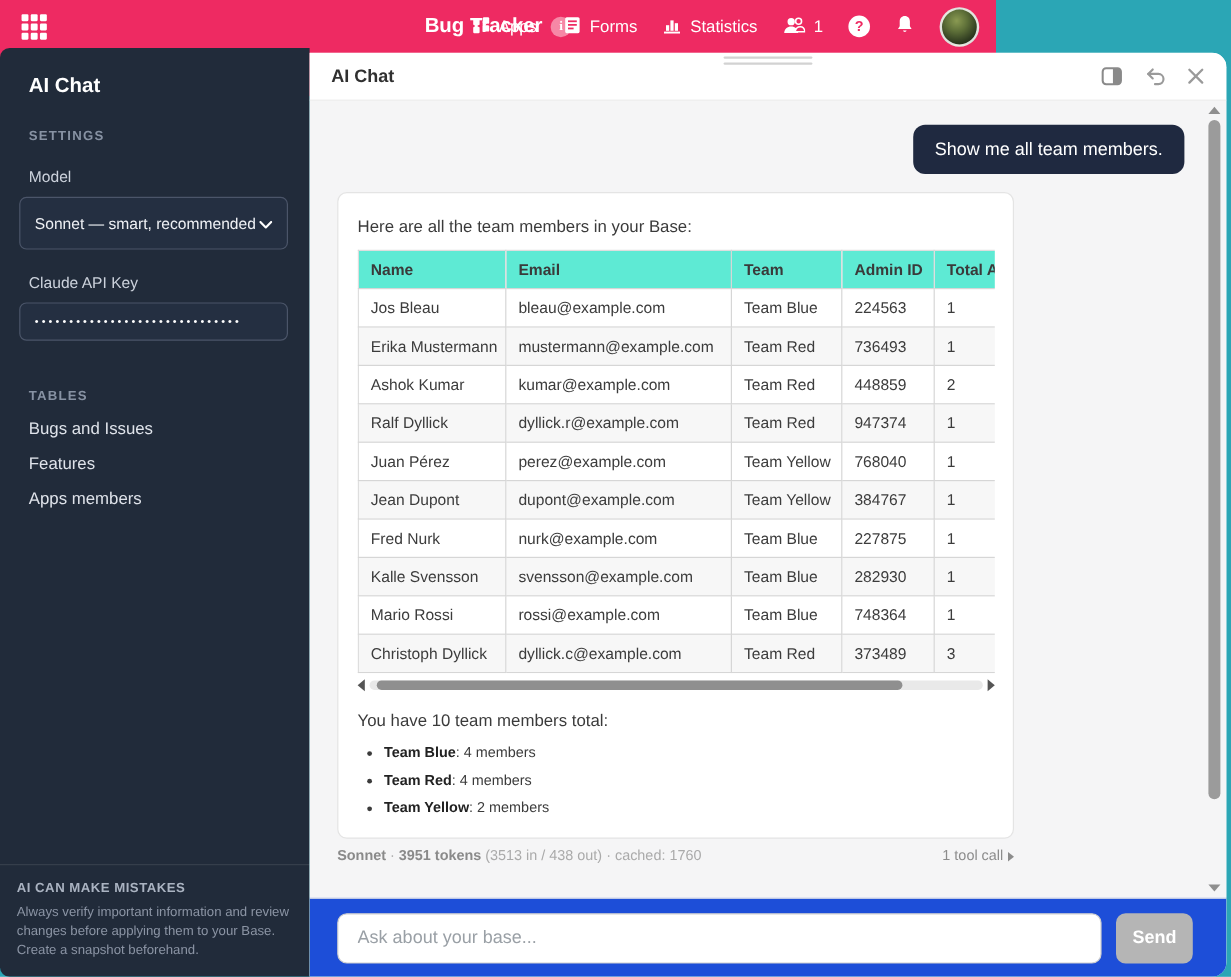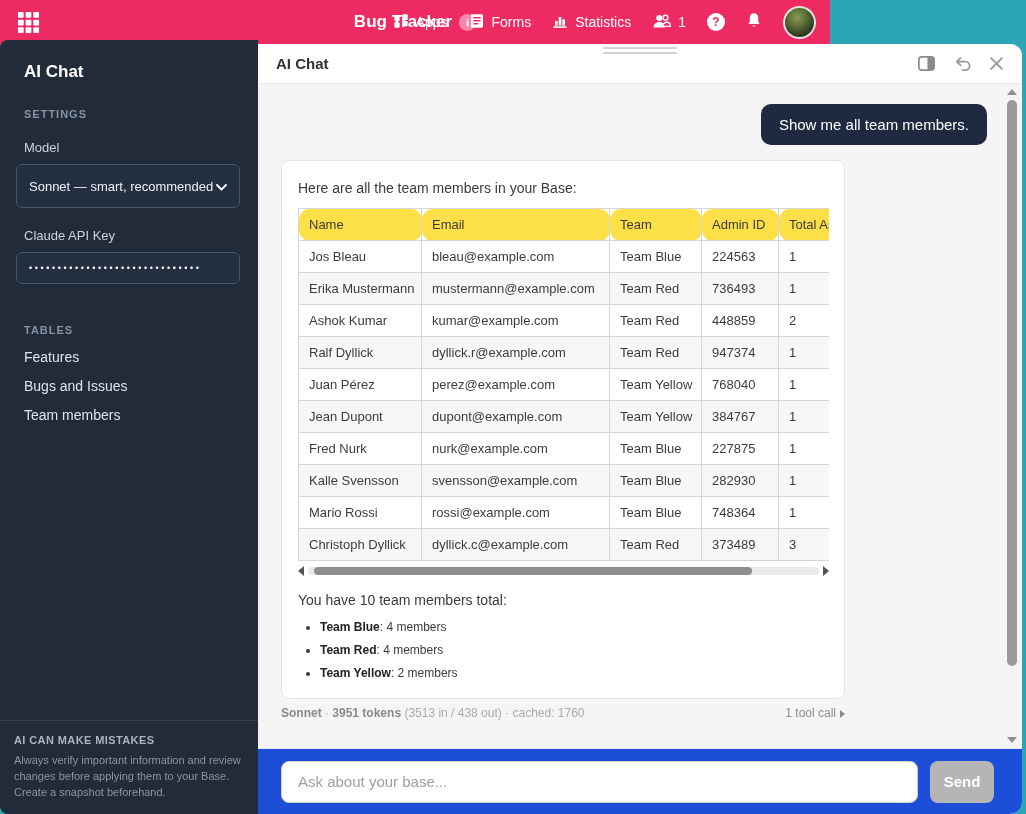--- a/index.html
+++ b/index.html
@@ -41,21 +41,21 @@
   .ph-icons { margin-left:auto; display:flex; align-items:center; gap:17px; }
   .ph-icon { cursor:pointer; display:flex; align-items:center; }
 
   .chat { flex:1; background:#f5f5f6; position:relative; overflow:hidden; display:flex; flex-direction:column; }
   .bubble { align-self:flex-end; margin:20px 35px 0 0; background:#1f2940; color:#fff; font-size:15px; padding:12px 18px; border-radius:10px; }
   .card { align-self:flex-start; margin:15px 0 0 23px; width:564px; background:#fff; border:1px solid #e4e4e4; border-radius:8px; padding:13px 16px 16px 16px; }
   .card-intro { font-size:14px; color:#3b3b3b; padding-top:6px; }
   .tbl-clip { margin-top:12px; width:531px; overflow:hidden; }
   table { border-collapse:collapse; table-layout:fixed; width:620px; font-size:13px; color:#3c3c3c; }
   th,td { border:1px solid #d6d6d6; padding:8px 10px; text-align:left; font-weight:normal; white-space:nowrap; overflow:hidden; }
-  th { background:#fde047; font-weight:normal; color:#3a3a3a;border-radius:11px; }
+  th { background:#5eead4; font-weight:bold; color:#3a3a3a; }
   tbody tr:nth-child(even) td { background:#f7f7f7; }
   .col-name{width:123px}.col-email{width:188px}.col-team{width:92px}.col-admin{width:77px}.col-total{width:140px}
 
   .hscroll { margin-top:3px; width:531px; height:13px; display:flex; align-items:center; }
   .hs-arrow { width:0; height:0; border-top:5px solid transparent; border-bottom:5px solid transparent; }
   .hs-left { border-right:6px solid #555; margin-right:4px; }
   .hs-right { border-left:6px solid #555; margin-left:4px; }
   .hs-track { flex:1; height:8px; background:#e9e9e9; border-radius:4px; position:relative; }
   .hs-thumb { position:absolute; left:6px; top:0; width:438px; height:8px; background:#8f8f8f; border-radius:4px; }
 
@@ -177,23 +177,23 @@
         <svg width="11" height="7" viewBox="0 0 11 7" fill="none">
             <path d="M1 1l4.5 4.5L10 1" stroke="#fff" stroke-width="1.8" stroke-linecap="round" stroke-linejoin="round"></path>
           </svg>
       </span>
     </div>
     <div class="sb-label">Claude API Key</div>
     <div class="sb-input">
       <span>••••••••••••••••••••••••••••••</span>
     </div>
     <div class="sb-section" style="padding-top:40px;">TABLES</div>
+    <div class="sb-table-item">Bugs and Issues</div>
     <div class="sb-table-item">Features</div>
-    <div class="sb-table-item">Bugs and Issues</div>
-    <div class="sb-table-item">Team members</div>
+    <div class="sb-table-item">Apps members</div>
   </div>
   <div class="sb-footer">
     <div class="sb-footer-title">AI CAN MAKE MISTAKES</div>
     <div class="sb-footer-body">Always verify important information and review changes before applying them to your Base. Create a snapshot beforehand.</div>
   </div>
 </div>
 
 <div class="panel">
   <div class="panel-header">
     <div class="drag-handle">

